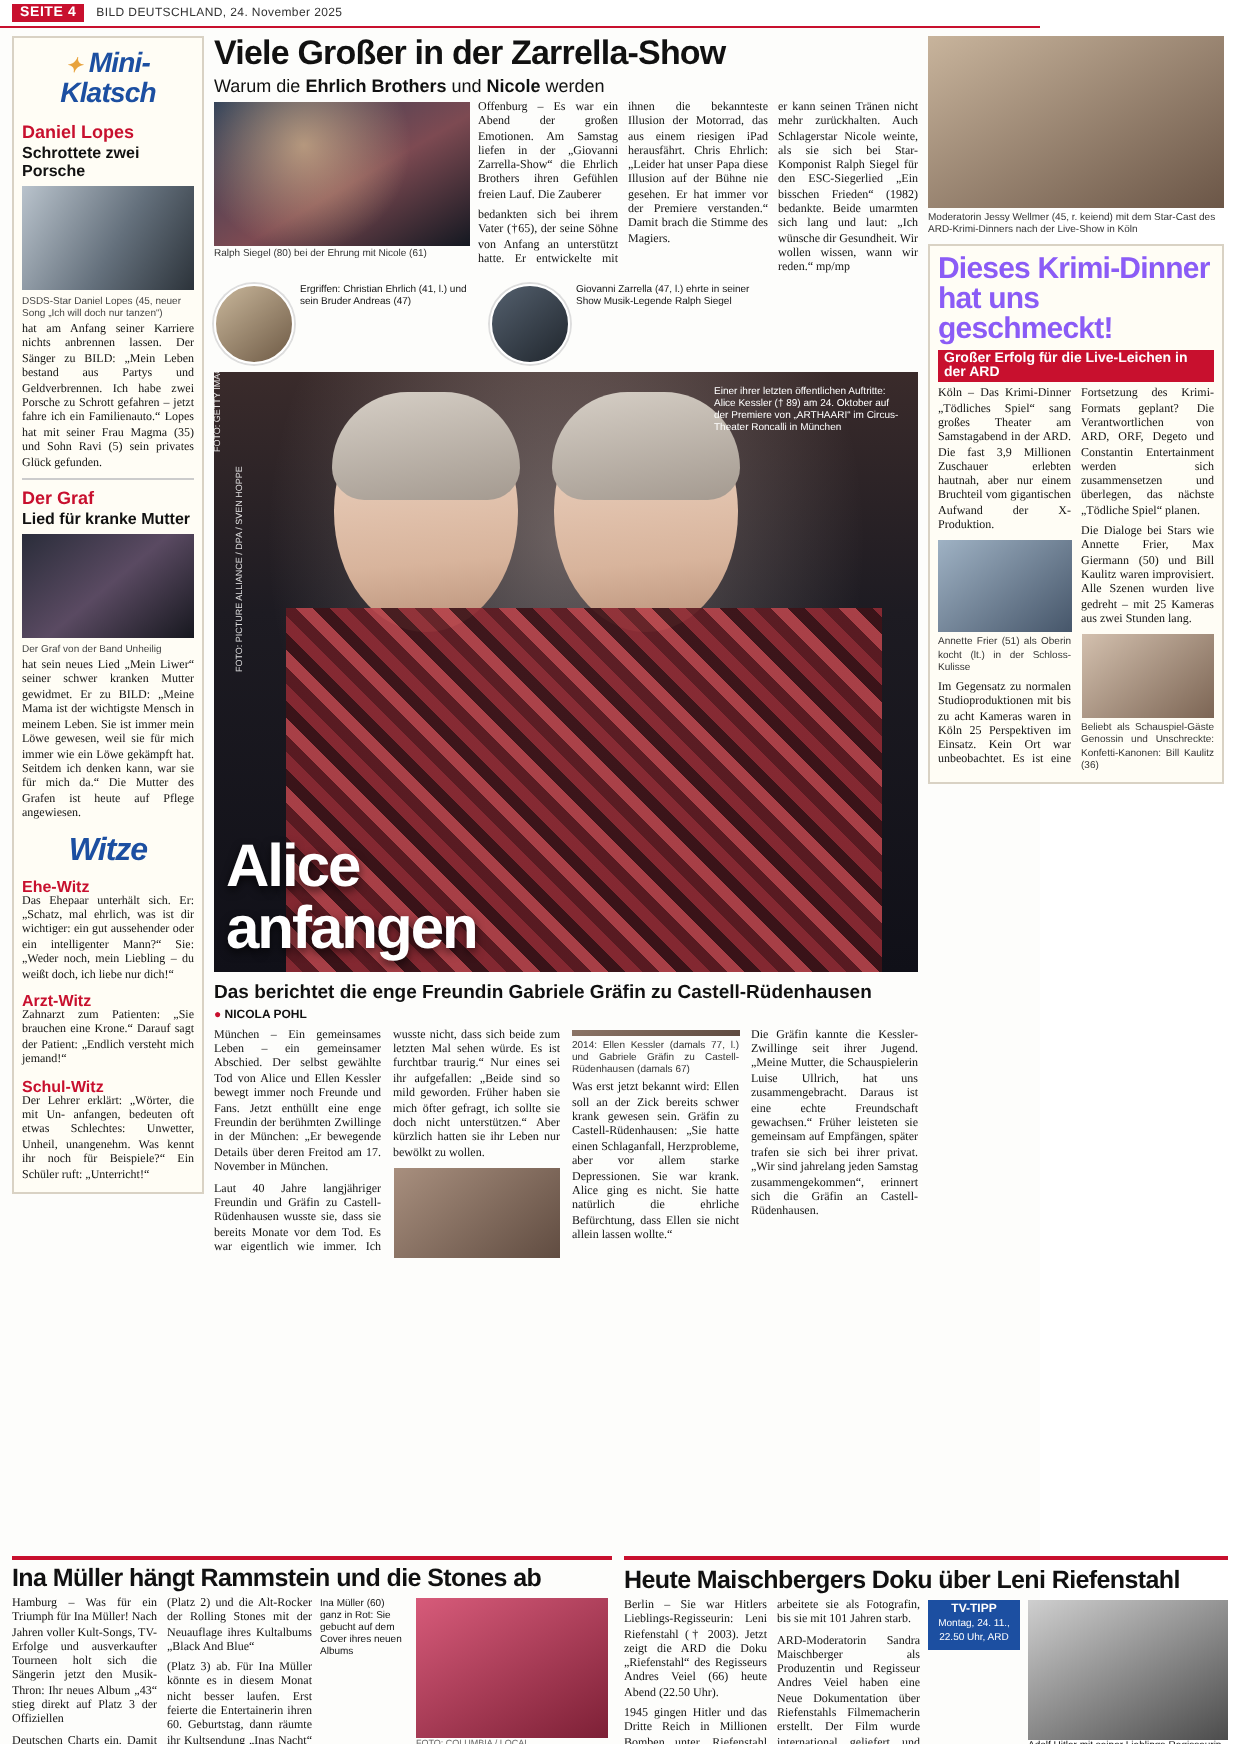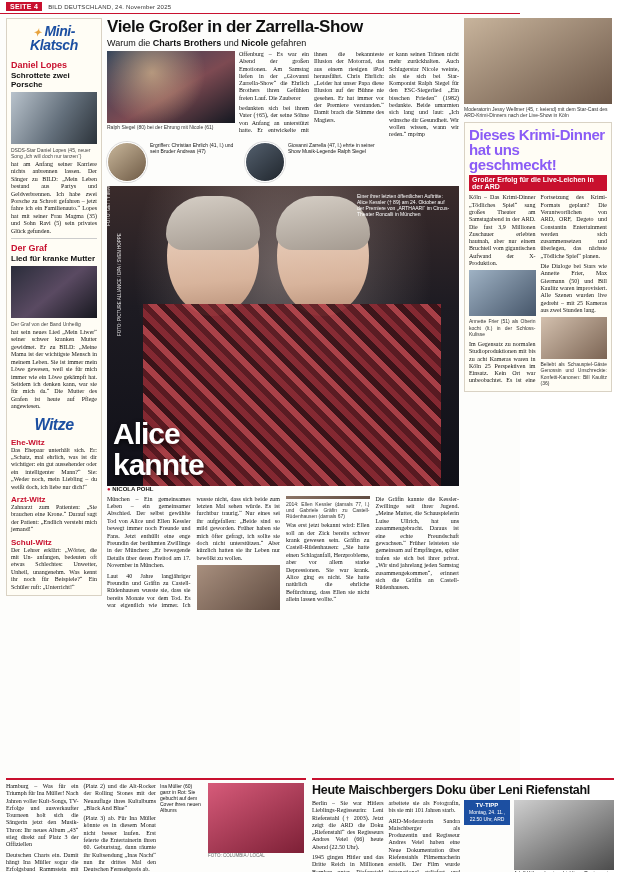--- a/index.html
+++ b/index.html
@@ -461,21 +461,21 @@
 
         <div class="witz-h">Schul-Witz</div>
         <div class="witz-b">Der Lehrer erklärt: „Wörter, die mit Un- anfangen, bedeuten oft etwas Schlechtes: Unwetter, Unheil, unangenehm. Was kennt ihr noch für Beispiele?“ Ein Schüler ruft: „Unterricht!“</div>
       </div>
     </div>
 
     <div class="col-mid">
 
       <h1 class="lead-head">Viele Großer in der Zarrella-Show</h1>
       <div class="lead-sub">
-        <span>Warum die </span><b>Charts Brothers</b><span> und </span><b>Nicole</b><span> gefahren</span>
+        <span>Warum die </span><b>Ehrlich Brothers</b><span> und </span><b>Nicole</b><span> werden</span>
       </div>
 
       <div class="lead-top">
         <div>
           <div class="lead-photo">
             <div class="stagelight"></div>
           </div>
           <div class="photo-cap">Ralph Siegel (80) bei der Ehrung mit Nicole (61)</div>
         </div>
         <div class="lead-text">
@@ -502,24 +502,25 @@
 
         <div class="vert-credit">FOTO: GETTY IMAGES / CHRISTIAN MARQUARDT</div>
         <div class="vert-credit2">FOTO: PICTURE ALLIANCE / DPA / SVEN HOPPE</div>
 
         <div style="position:absolute; top:6px; right:6px; width:96px;" class="photo-cap">
           <span style="color:#fff">Einer ihrer letzten öffentlichen Auftritte: Alice Kessler († 89) am 24. Oktober auf der Premiere von „ARTHAARI“ im Circus-Theater Roncalli in München</span>
         </div>
 
         <div class="alice-head">
           <div>Alice</div>
-          <div>kannte</div>
-        </div>
-      </div>
-
+          <div>anfangen</div>
+        </div>
+      </div>
+
+      <div class="sub-head">Das berichtet die enge Freundin Gabriele Gräfin zu Castell-Rüdenhausen</div>
       <div class="byline">
         <span class="dot">●</span>
         <span>NICOLA POHL</span>
       </div>
 
       <div class="body-cols">
         <p style="margin:0 0 3px 0">München – Ein gemeinsames Leben – ein gemeinsamer Abschied. Der selbst gewählte Tod von Alice und Ellen Kessler bewegt immer noch Freunde und Fans. Jetzt enthüllt eine enge Freundin der berühmten Zwillinge in der München: „Er bewegende Details über deren Freitod am 17. November in München.</p>
         <p style="margin:0 0 3px 0">Laut 40 Jahre langjähriger Freundin und Gräfin zu Castell-Rüdenhausen wusste sie, dass sie bereits Monate vor dem Tod. Es war eigentlich wie immer. Ich wusste nicht, dass sich beide zum letzten Mal sehen würde. Es ist furchtbar traurig.“ Nur eines sei ihr aufgefallen: „Beide sind so mild geworden. Früher haben sie mich öfter gefragt, ich sollte sie doch nicht unterstützen.“ Aber kürzlich hatten sie ihr Leben nur bewölkt zu wollen.</p>
         <div class="inline-photo"></div>
         <div class="photo-cap" style="margin-bottom:3px">2014: Ellen Kessler (damals 77, l.) und Gabriele Gräfin zu Castell-Rüdenhausen (damals 67)</div>
@@ -544,20 +545,21 @@
           <div class="krimi-photo b"></div>
           <div class="r-cap">Beliebt als Schauspiel-Gäste Genossin und Unschreckte: Konfetti-Kanonen: Bill Kaulitz (36)</div>
         </div>
       </div>
     </div>
   </div>
 
   <div class="bottom">
 
     <div class="bot-left">
+      <div class="bot-head">Ina Müller hängt Rammstein und die Stones ab</div>
       <div class="bot-flex">
         <div class="bot-text">
           <p style="margin:0 0 3px 0">Hamburg – Was für ein Triumph für Ina Müller! Nach Jahren voller Kult-Songs, TV-Erfolge und ausverkaufter Tourneen holt sich die Sängerin jetzt den Musik-Thron: Ihr neues Album „43“ stieg direkt auf Platz 3 der Offiziellen</p>
           <p style="margin:0 0 3px 0">Deutschen Charts ein. Damit hängt Ina Müller sogar die Erfolgsband Rammstein mit ihrem Boxset „XXXIII“ (Platz 2) und die Alt-Rocker der Rolling Stones mit der Neuauflage ihres Kultalbums „Black And Blue“</p>
           <p style="margin:0">(Platz 3) ab. Für Ina Müller könnte es in diesem Monat nicht besser laufen. Erst feierte die Entertainerin ihren 60. Geburtstag, dann räumte ihr Kultsendung „Inas Nacht“ nun ihr drittes Mal den Deutschen Fernsehpreis ab.</p>
         </div>
         <div class="bot-cap">Ina Müller (60) ganz in Rot: Sie gebucht auf dem Cover ihres neuen Albums</div>
         <div>
           <div class="bot-photo"></div>
           <div class="credit-v">FOTO: COLUMBIA / LOCAL</div>

